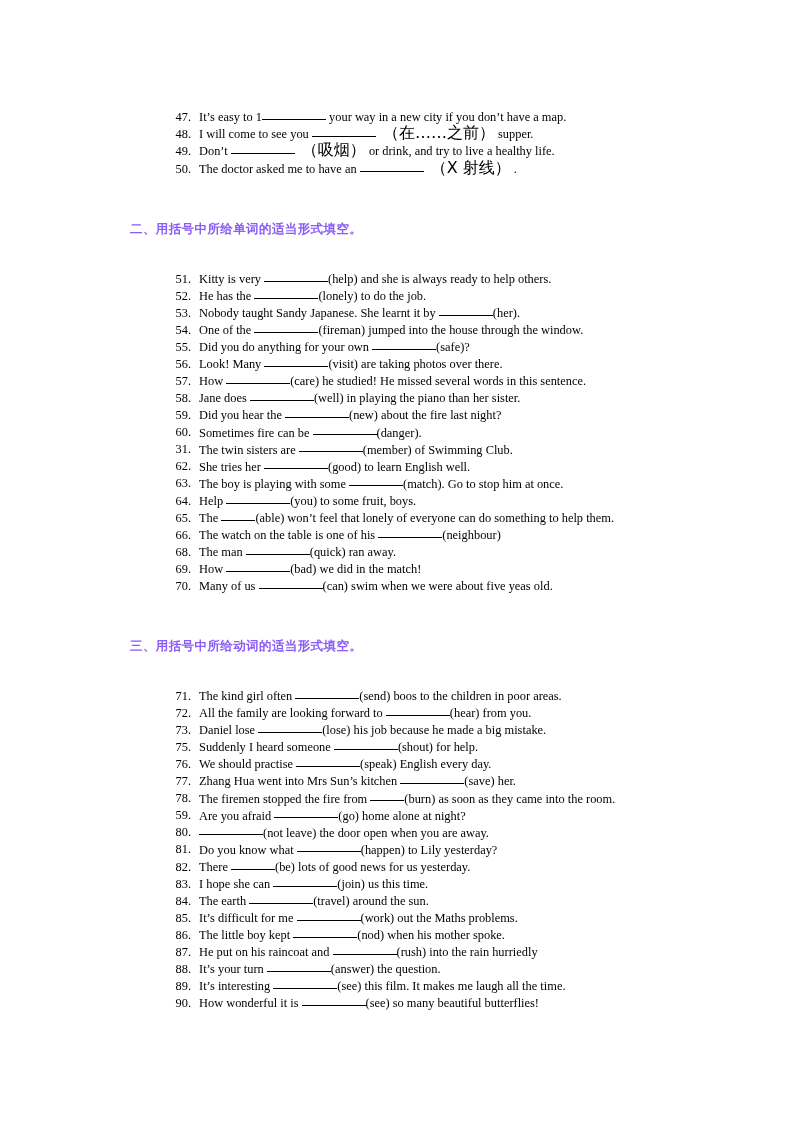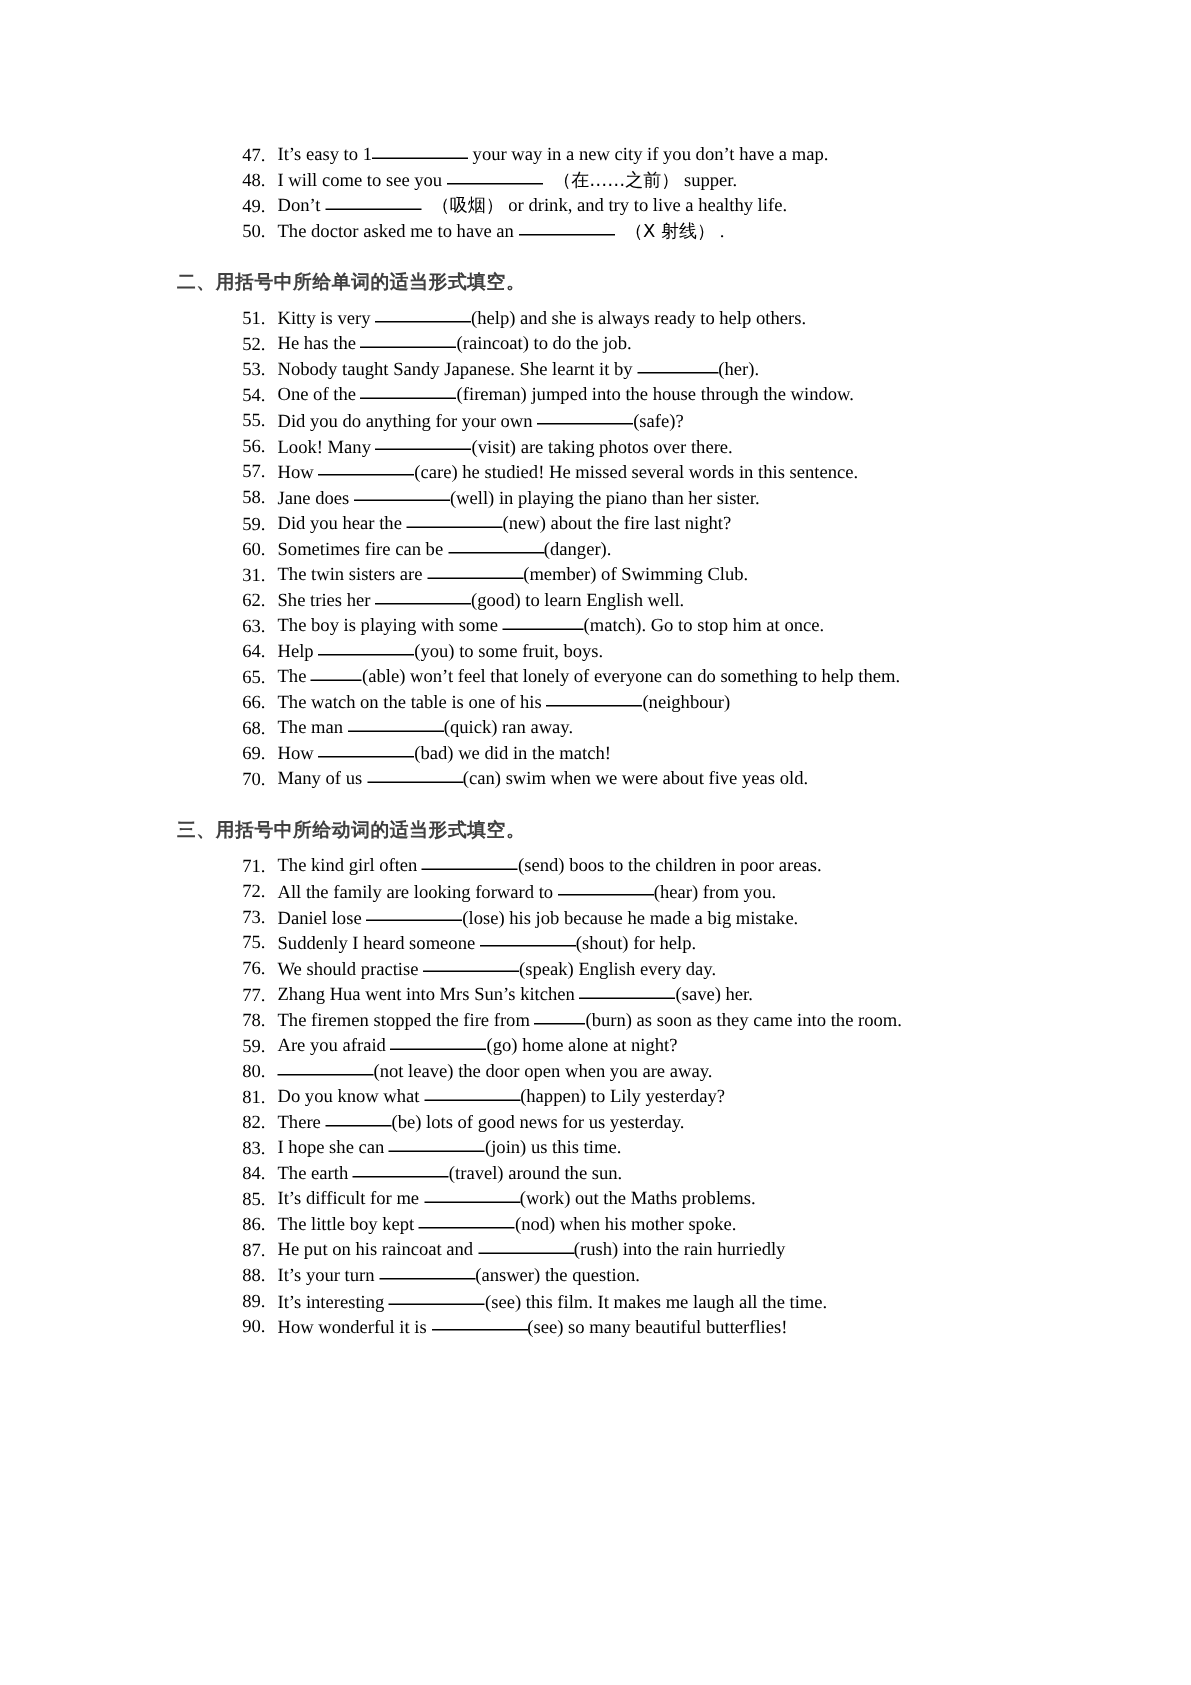--- a/index.html
+++ b/index.html
@@ -30,31 +30,31 @@
     width: 560px;
   }
 
   
   .section-heading {
     font-family: "DejaVu Sans", "Liberation Sans", sans-serif;
     font-weight: bold;
     font-size: 12.5px;
     line-height: 20px;
     letter-spacing: 0.4px;
-    margin: 0;
+    margin: 12px;
     padding: 0;
-    color: #404040;
+    color: #8b5cf6;
     white-space: nowrap;
   }
   .gap-before-heading { height: 14px; }
   .gap-after-heading  { height: 3px; }
 
   
   .qlist {
-    margin: 2px;
+    margin: 16px;
     padding: 0;
     list-style: none;
   }
   .qline {
     display: block;
     font-size: 12.4px;
     line-height: 15.3px;
     white-space: nowrap;
     margin: 0;
     padding: 0;
@@ -77,21 +77,21 @@
     margin: 0 0px;
     position: relative;
     top: -1px;
   }
   .b-xs { width: 34px; }
   .b-sm { width: 44px; }
   .b-md { width: 54px; }
   .b-lg { width: 64px; }
   .cn {
     font-family: "DejaVu Sans", "Liberation Sans", sans-serif;
-    font-size: 12px;
+    font-size: 16px;
   }
   .sp2 { display: inline-block; width: 7px; }
 </style>
 </head>
 <body>
 
 <div class="page">
   <div class="content">
     <div id="sections-root">
         <div>
@@ -101,21 +101,21 @@
             <div class="qline"><span class="qnum">49.</span><span class="qtext"><span>Don’t </span><span class="blank b-lg"></span><span class="sp2"></span><span class="cn">（吸烟）</span><span> or drink, and try to live a healthy life.</span></span></div>
             <div class="qline"><span class="qnum">50.</span><span class="qtext"><span>The doctor asked me to have an </span><span class="blank b-lg"></span><span class="sp2"></span><span class="cn">（X 射线）</span><span> .</span></span></div>
           </div>
         </div>
         <div>
           <div class="gap-before-heading"></div>
           <div class="section-heading">二、用括号中所给单词的适当形式填空。</div>
           <div class="gap-after-heading"></div>
           <div class="qlist">
             <div class="qline"><span class="qnum">51.</span><span class="qtext"><span>Kitty is very </span><span class="blank b-lg"></span><span>(help) and she is always ready to help others.</span></span></div>
-            <div class="qline"><span class="qnum">52.</span><span class="qtext"><span>He has the </span><span class="blank b-lg"></span><span>(raincoat) to do the job.</span></span></div>
+            <div class="qline"><span class="qnum">52.</span><span class="qtext"><span>He has the </span><span class="blank b-lg"></span><span>(lonely) to do the job.</span></span></div>
             <div class="qline"><span class="qnum">53.</span><span class="qtext"><span>Nobody taught Sandy Japanese. She learnt it by </span><span class="blank b-md"></span><span>(her).</span></span></div>
             <div class="qline"><span class="qnum">54.</span><span class="qtext"><span>One of the </span><span class="blank b-lg"></span><span>(fireman) jumped into the house through the window.</span></span></div>
             <div class="qline"><span class="qnum">55.</span><span class="qtext"><span>Did you do anything for your own </span><span class="blank b-lg"></span><span>(safe)?</span></span></div>
             <div class="qline"><span class="qnum">56.</span><span class="qtext"><span>Look! Many </span><span class="blank b-lg"></span><span>(visit) are taking photos over there.</span></span></div>
             <div class="qline"><span class="qnum">57.</span><span class="qtext"><span>How </span><span class="blank b-lg"></span><span>(care) he studied! He missed several words in this sentence.</span></span></div>
             <div class="qline"><span class="qnum">58.</span><span class="qtext"><span>Jane does </span><span class="blank b-lg"></span><span>(well) in playing the piano than her sister.</span></span></div>
             <div class="qline"><span class="qnum">59.</span><span class="qtext"><span>Did you hear the </span><span class="blank b-lg"></span><span>(new) about the fire last night?</span></span></div>
             <div class="qline"><span class="qnum">60.</span><span class="qtext"><span>Sometimes fire can be </span><span class="blank b-lg"></span><span>(danger).</span></span></div>
             <div class="qline"><span class="qnum">31.</span><span class="qtext"><span>The twin sisters are </span><span class="blank b-lg"></span><span>(member) of Swimming Club.</span></span></div>
             <div class="qline"><span class="qnum">62.</span><span class="qtext"><span>She tries her </span><span class="blank b-lg"></span><span>(good) to learn English well.</span></span></div>

